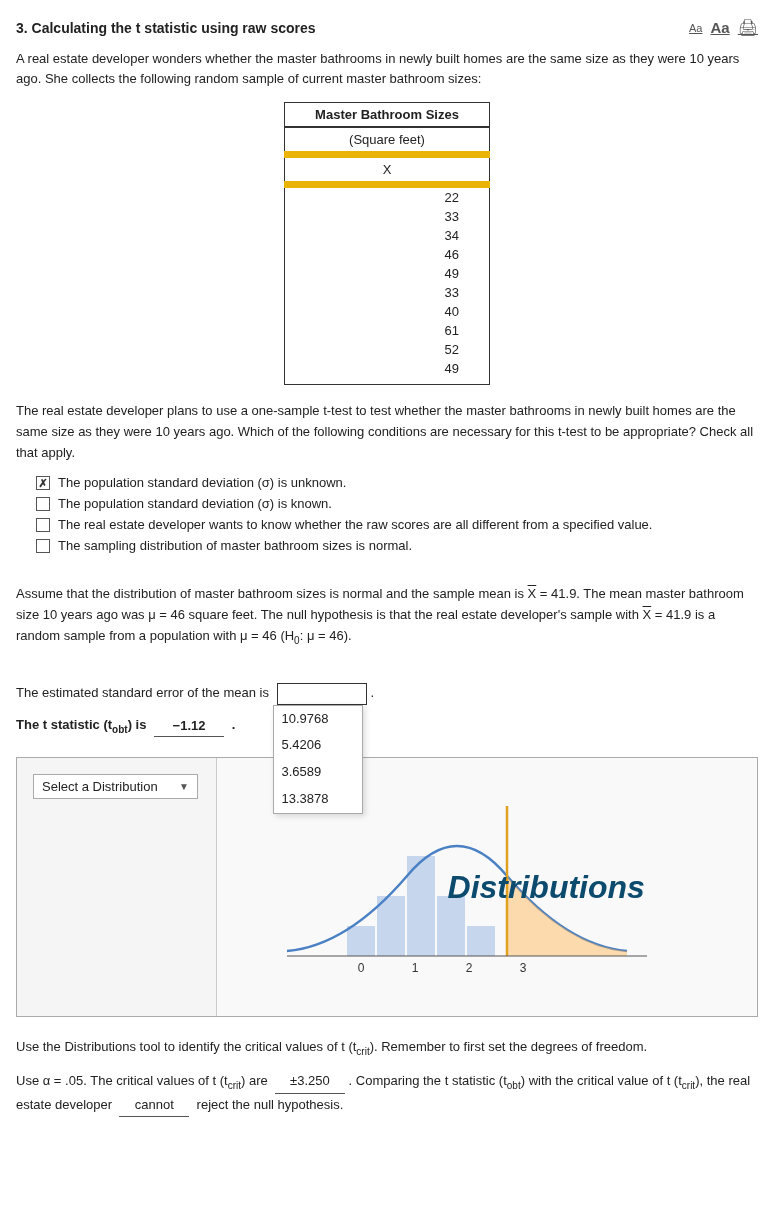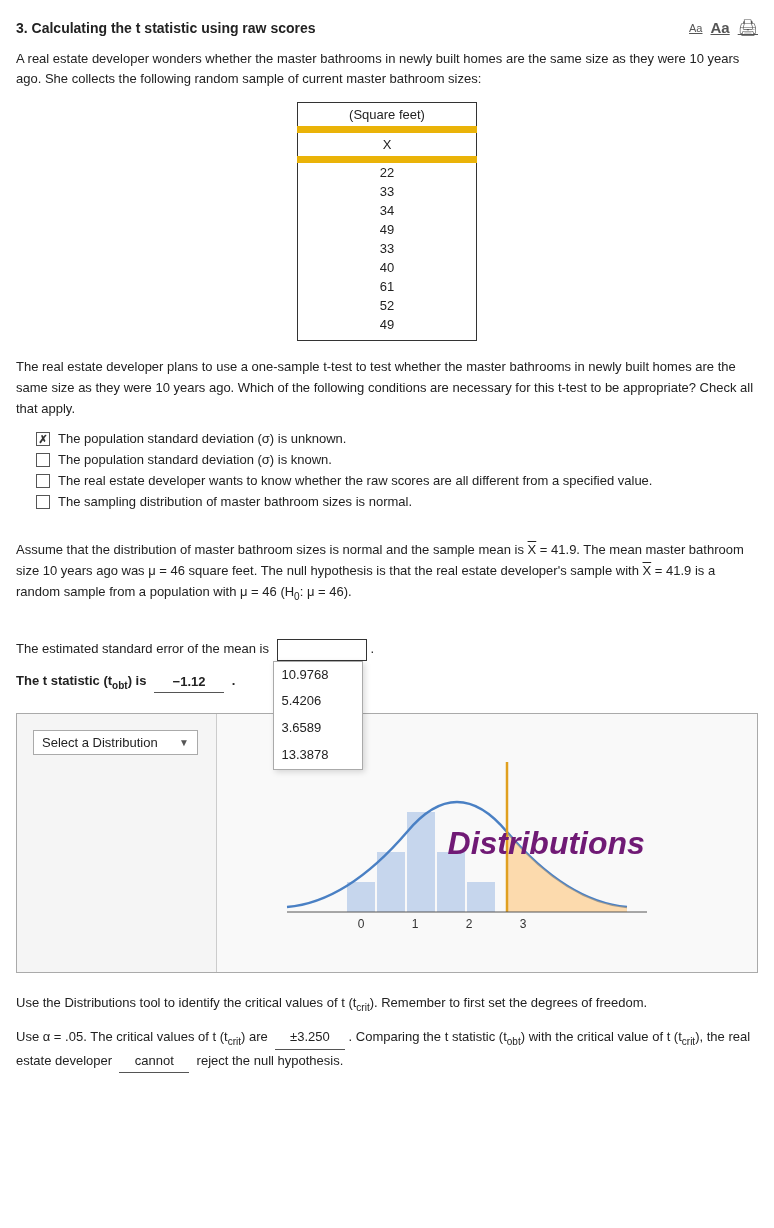--- a/index.html
+++ b/index.html
@@ -52,21 +52,21 @@
       text-align: center;
       font-weight: bold;
       font-size: 13px;
     }
     table.data-table th.sub {
       border-bottom: 7px solid #eab308;
       font-weight: normal;
       font-style: normal;
     }
     table.data-table td {
-      text-align: center;
+      text-align: right;
       padding: 2px 30px;
       font-size: 13px;
     }
     table.data-table tr:last-child td {
       padding-bottom: 8px;
     }
     .section-text {
       margin-bottom: 12px;
       line-height: 1.6;
     }
@@ -192,21 +192,21 @@
       display: flex;
       align-items: center;
       justify-content: center;
       position: relative;
       overflow: hidden;
     }
     .dist-label {
       font-size: 32px;
       font-weight: bold;
       font-style: italic;
-      color: #701a75;
+      color: #0c4a6e;
       z-index: 2;
       position: absolute;
       top: 50%;
       left: 50%;
       transform: translate(-20%, -50%);
     }
     .bottom-text {
       line-height: 1.6;
       margin-bottom: 10px;
     }
@@ -237,38 +237,44 @@
   </div>
 </div>
 
 
 <p class="intro-text">A real estate developer wonders whether the master bathrooms in newly built homes are the same size as they were 10 years ago. She collects the following random sample of current master bathroom sizes:</p>
 
 
 <div class="table-wrapper">
   <table class="data-table">
     <thead>
+      <tr>
+        <th>Master Bathroom Sizes</th>
+      </tr>
       <tr>
         <th class="sub">(Square feet)</th>
       </tr>
       <tr>
         <th class="sub">X</th>
       </tr>
     </thead>
     <tbody id="table-body">
     <tr>
           <td>22</td>
         </tr>
         <tr>
           <td>33</td>
         </tr>
         <tr>
           <td>34</td>
         </tr>
         <tr>
+          <td>46</td>
+        </tr>
+        <tr>
           <td>49</td>
         </tr>
         <tr>
           <td>33</td>
         </tr>
         <tr>
           <td>40</td>
         </tr>
         <tr>
           <td>61</td>

